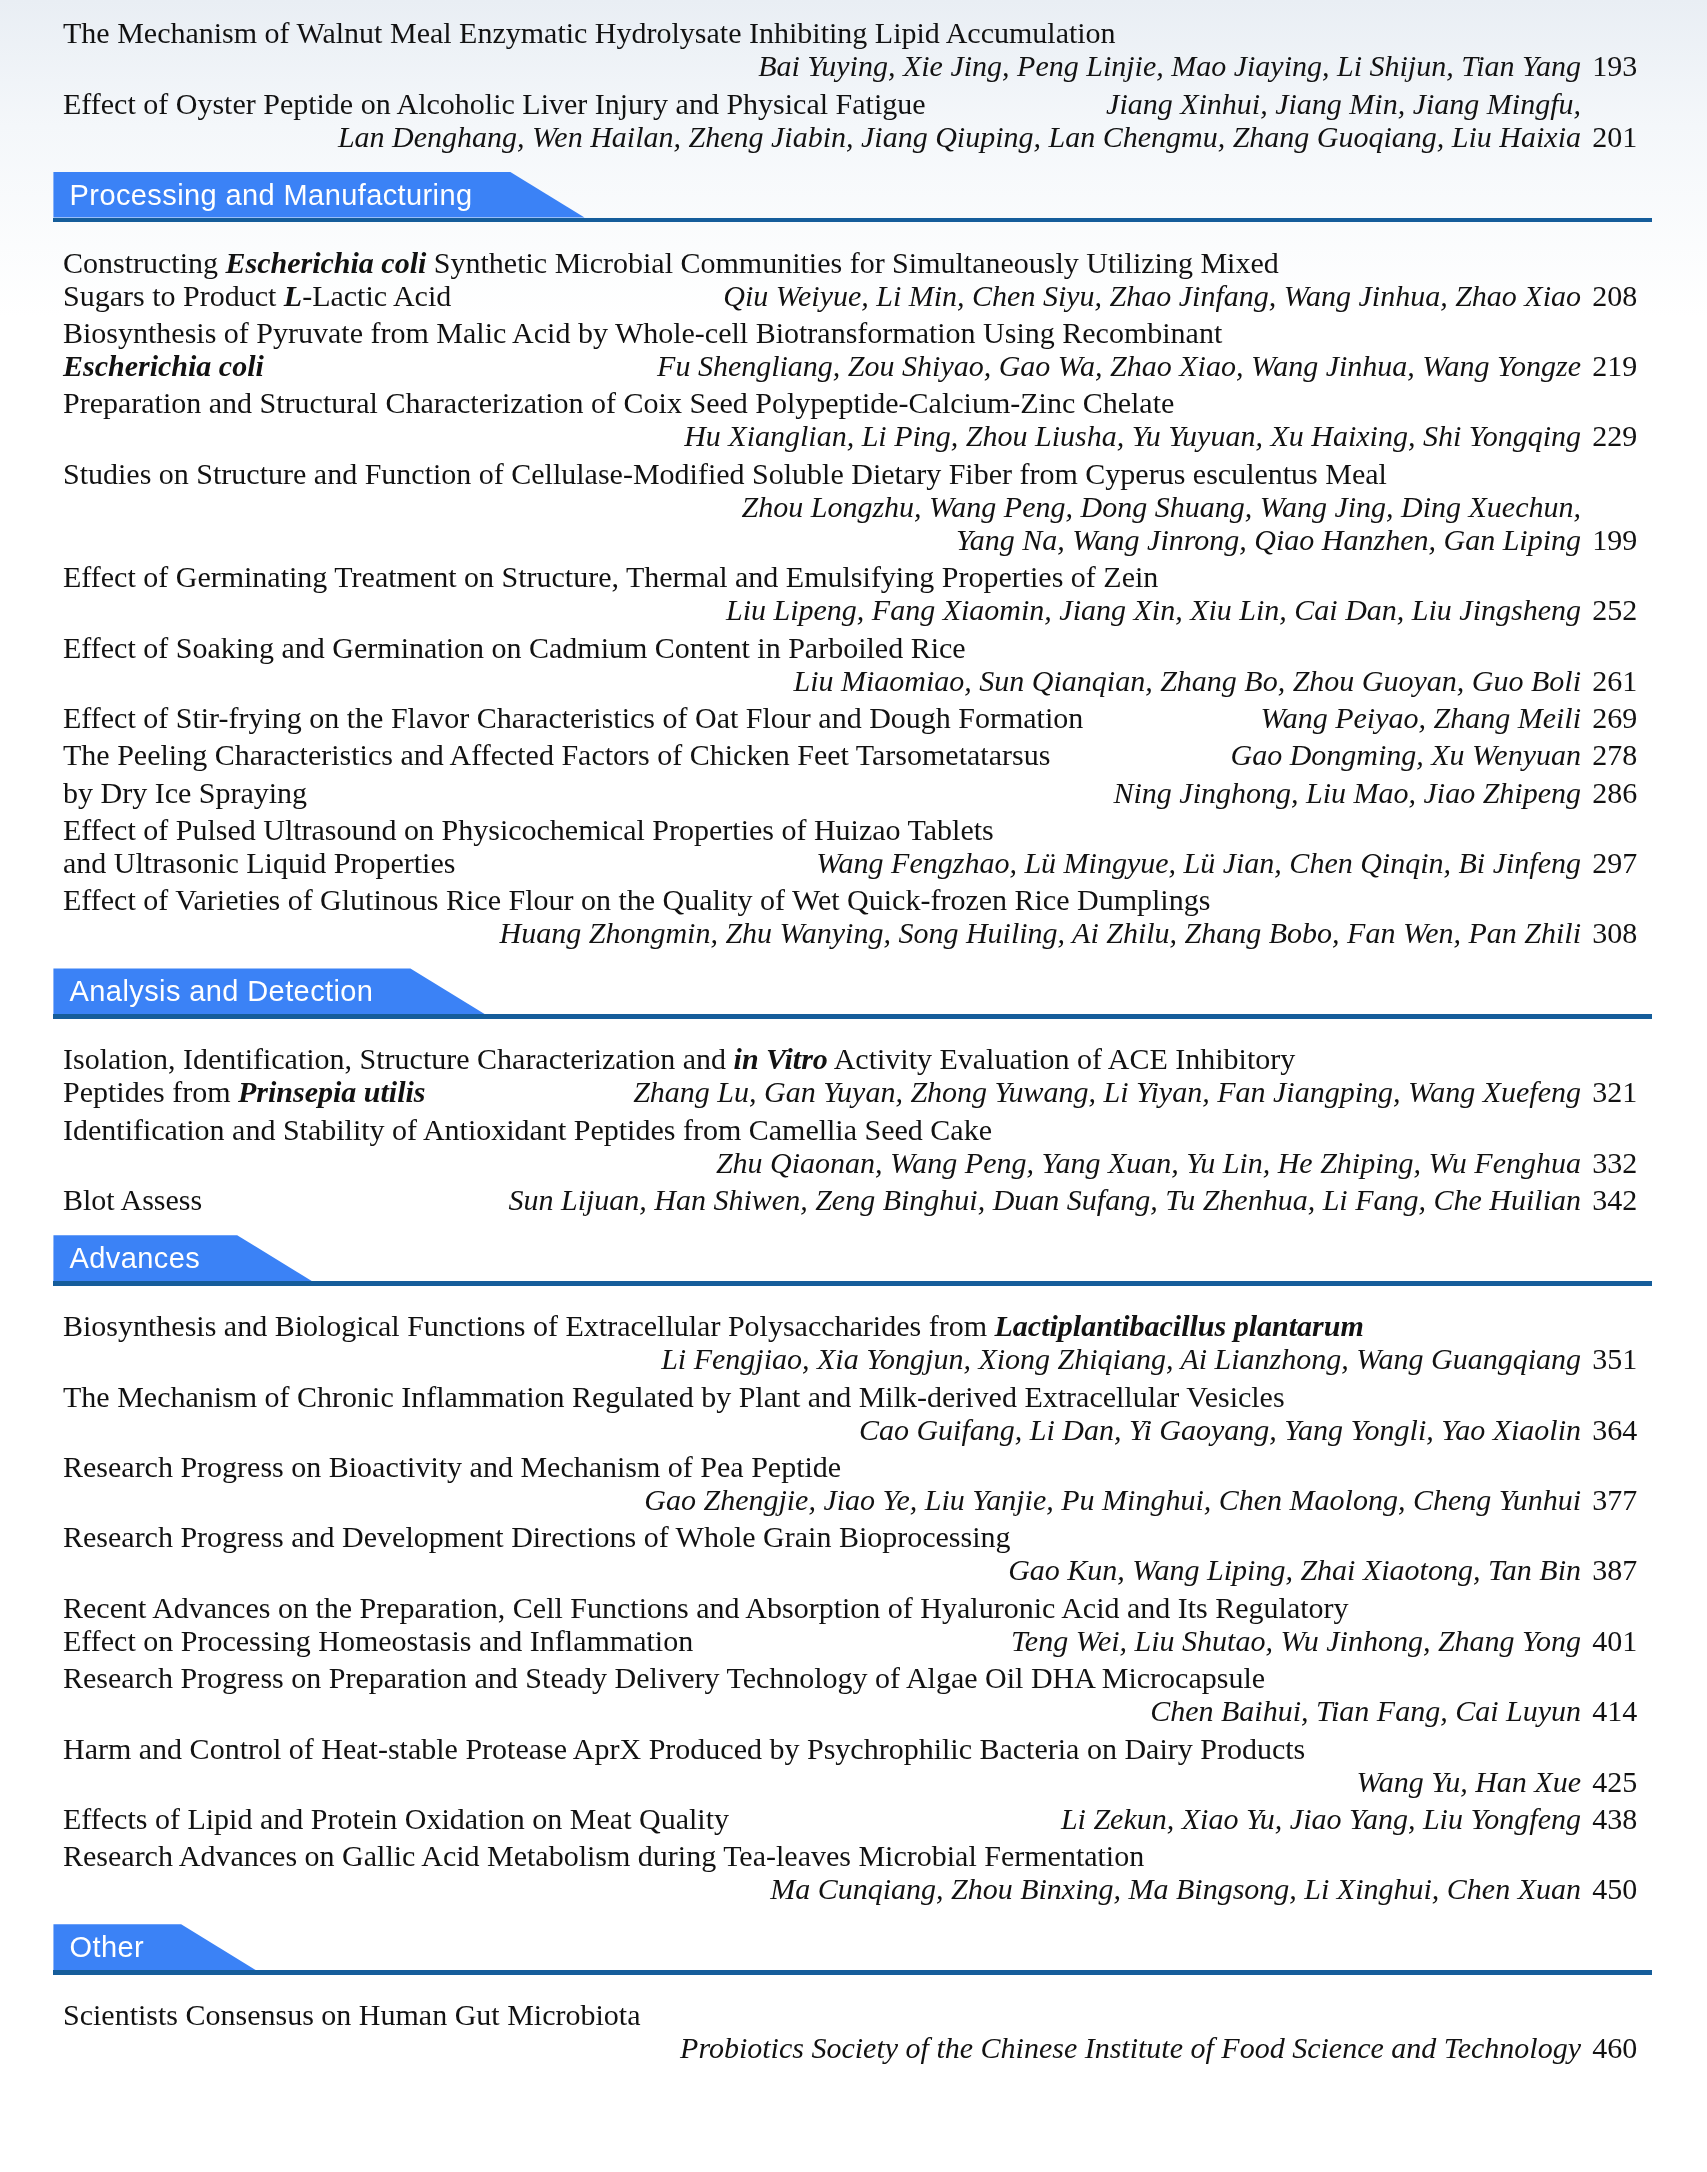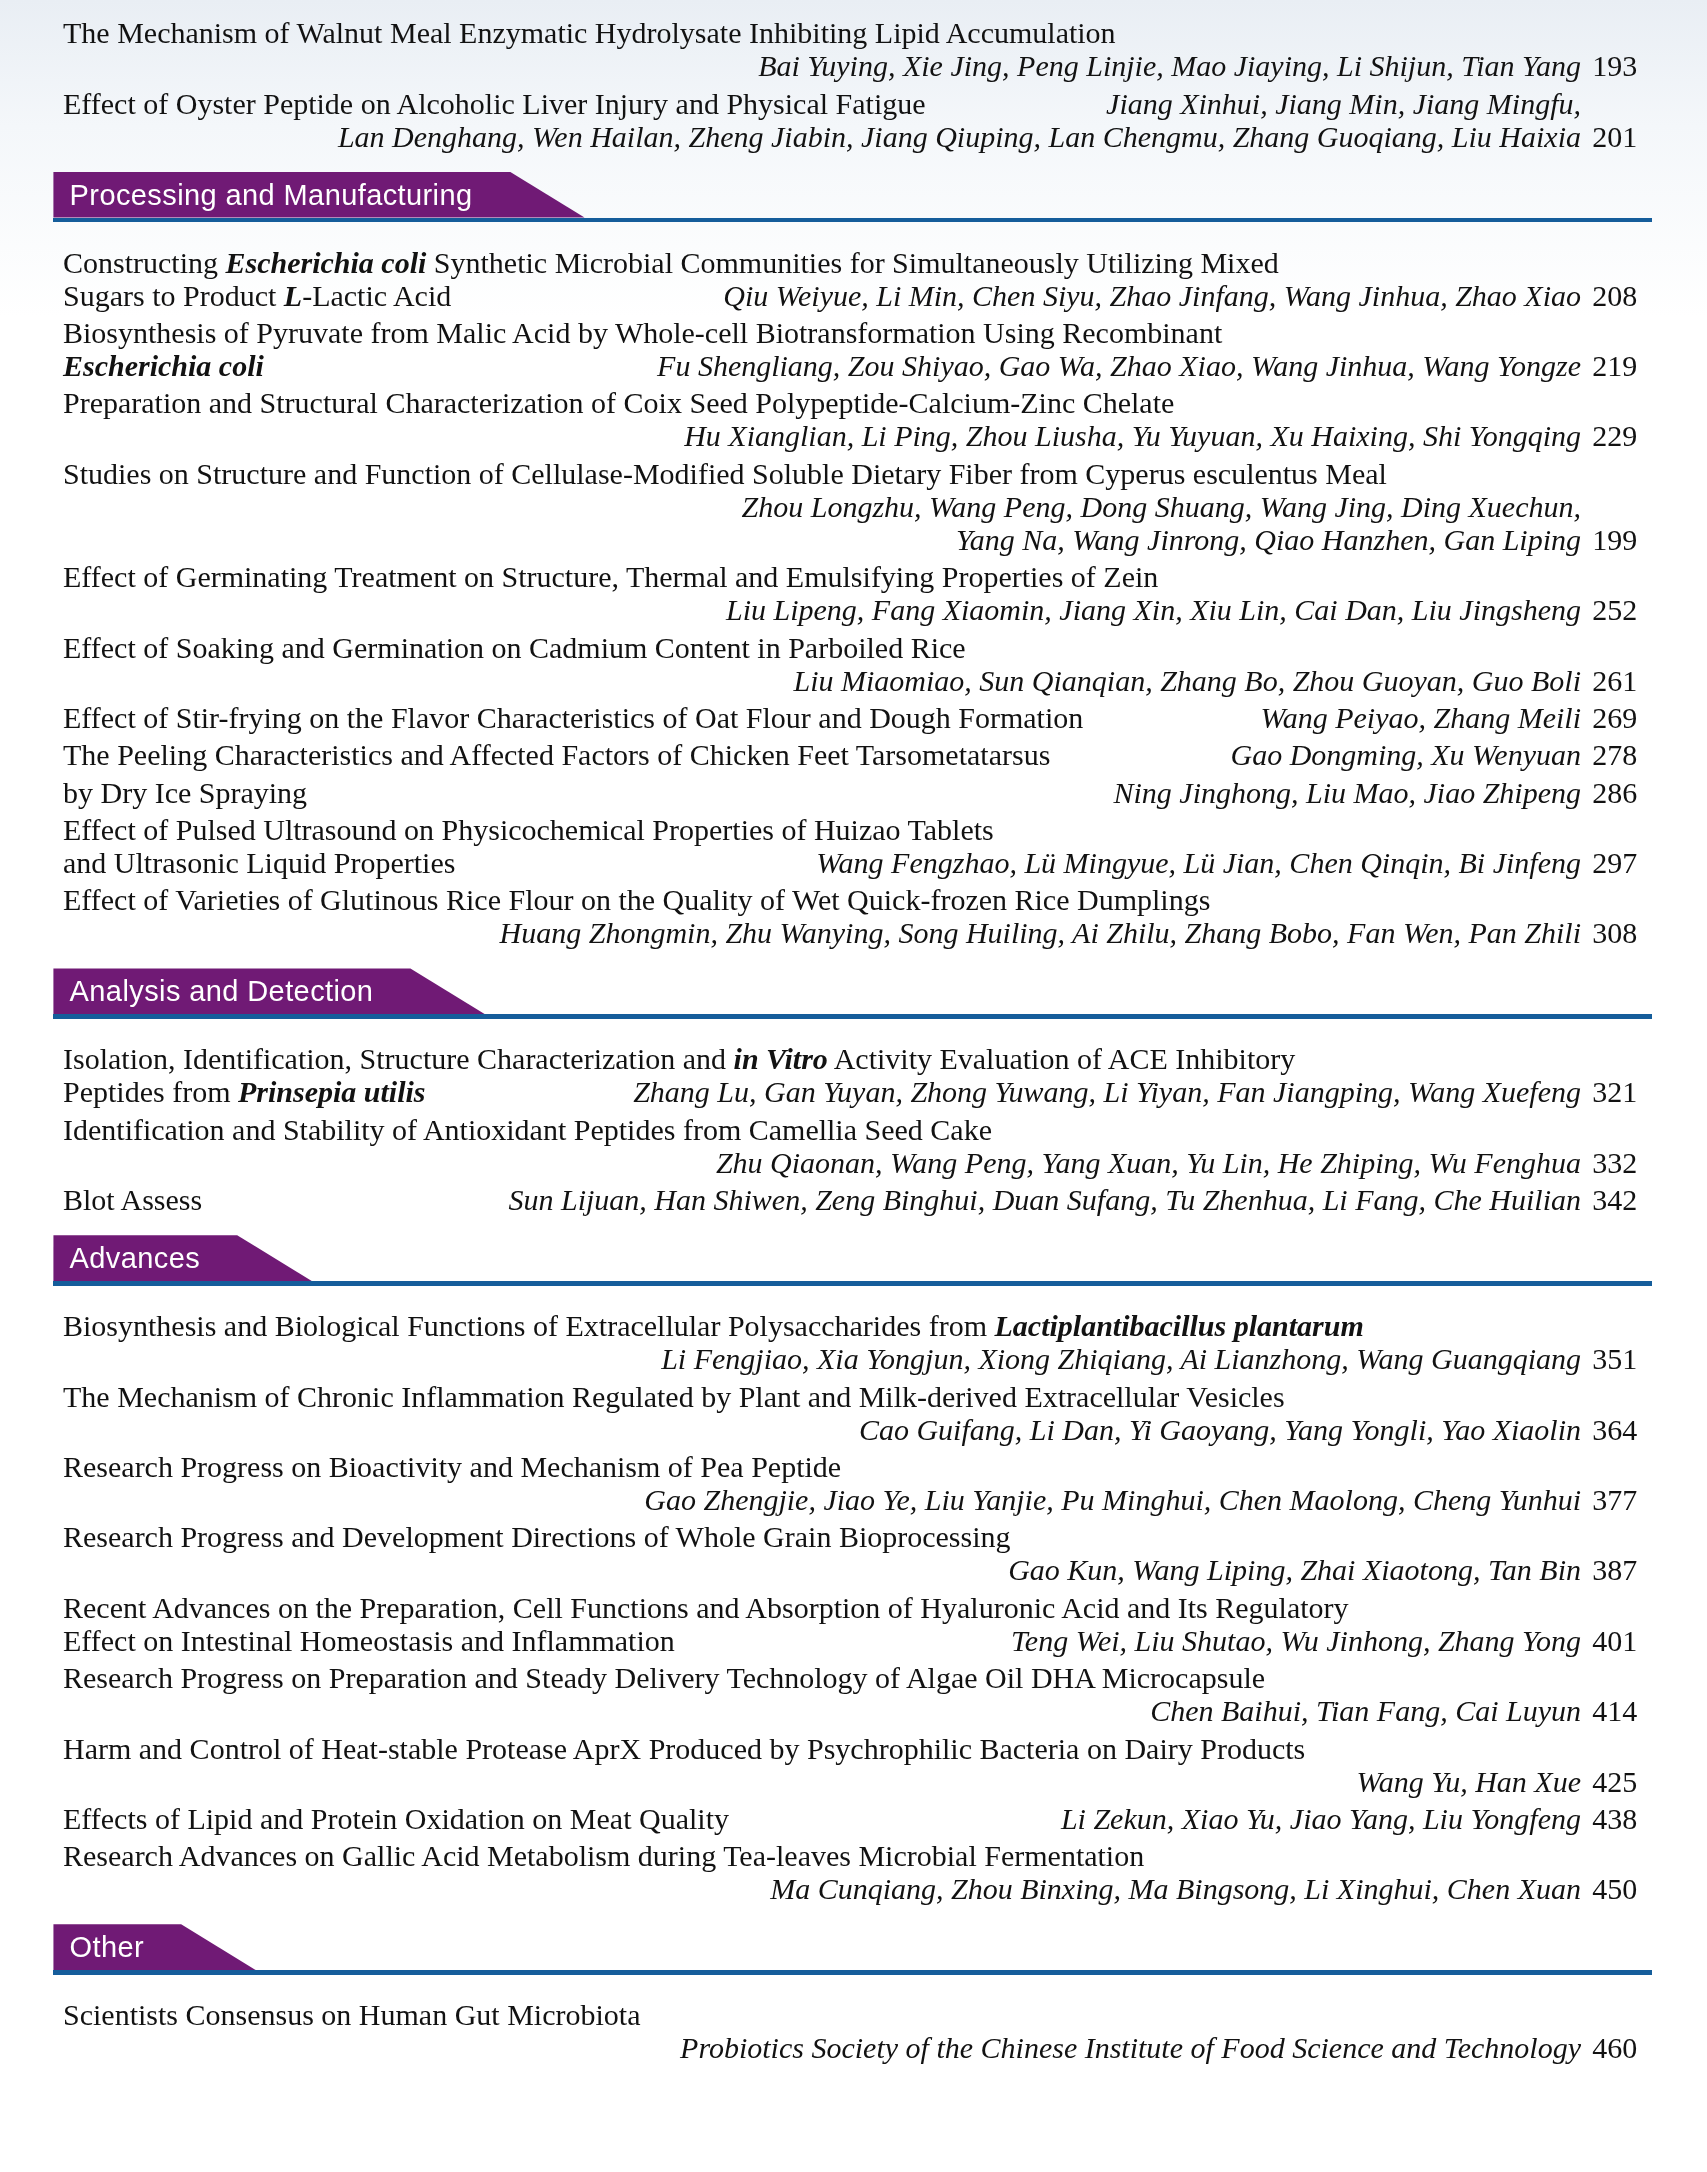--- a/index.html
+++ b/index.html
@@ -10,21 +10,21 @@
     color:#121212;
     overflow:hidden;
   }
   .toc { padding: 16.2px 55px 0 63px; }
 
   
   .banner-wrap { margin: 19px 0 23.6px -9.6px; }
   .banner {
     display:block; width:fit-content;
     height:46px; line-height:47px;
-    background:#701a75; color:#ffffff;
+    background:#3b82f6; color:#ffffff;
     font-family:"Liberation Sans", sans-serif;
     font-size:29px; letter-spacing:0.4px;
     padding:0 112px 0 16.2px;
     clip-path: polygon(0 0, calc(100% - 75px) 0, 100% 100%, 0 100%);
   }
   .banner-underline { height:4.4px; background:#155d9b; }
 
   
   .entry { margin-bottom:4.4px; }
   .line {
@@ -145,21 +145,21 @@
         <article class="entry">
           <div class="line"><span class="title"><span class="seg">Research Progress on Bioactivity and Mechanism of Pea Peptide</span></span></div>
           <div class="line"><span class="indent"></span><span class="leader dots"></span><span class="authors">Gao Zhengjie, Jiao Ye, Liu Yanjie, Pu Minghui, Chen Maolong, Cheng Yunhui</span><span class="page">377</span></div>
         </article>
         <article class="entry">
           <div class="line"><span class="title"><span class="seg">Research Progress and Development Directions of Whole Grain Bioprocessing</span></span></div>
           <div class="line"><span class="indent"></span><span class="leader dots"></span><span class="authors">Gao Kun, Wang Liping, Zhai Xiaotong, Tan Bin</span><span class="page">387</span></div>
         </article>
         <article class="entry">
           <div class="line"><span class="title"><span class="seg">Recent Advances on the Preparation, Cell Functions and Absorption of Hyaluronic Acid and Its Regulatory</span></span></div>
-          <div class="line"><span class="title"><span class="seg">Effect on Intestinal Homeostasis and Inflammation</span></span><span class="leader dots"></span><span class="authors">Teng Wei, Liu Shutao, Wu Jinhong, Zhang Yong</span><span class="page">401</span></div>
+          <div class="line"><span class="title"><span class="seg">Effect on Processing Homeostasis and Inflammation</span></span><span class="leader dots"></span><span class="authors">Teng Wei, Liu Shutao, Wu Jinhong, Zhang Yong</span><span class="page">401</span></div>
         </article>
         <article class="entry">
           <div class="line"><span class="title"><span class="seg">Research Progress on Preparation and Steady Delivery Technology of Algae Oil DHA Microcapsule</span></span></div>
           <div class="line"><span class="indent"></span><span class="leader dots"></span><span class="authors">Chen Baihui, Tian Fang, Cai Luyun</span><span class="page">414</span></div>
         </article>
         <article class="entry">
           <div class="line"><span class="title"><span class="seg">Harm and Control of Heat-stable Protease AprX Produced by Psychrophilic Bacteria on Dairy Products</span></span></div>
           <div class="line"><span class="indent"></span><span class="leader dots"></span><span class="authors">Wang Yu, Han Xue</span><span class="page">425</span></div>
         </article>
         <article class="entry">

